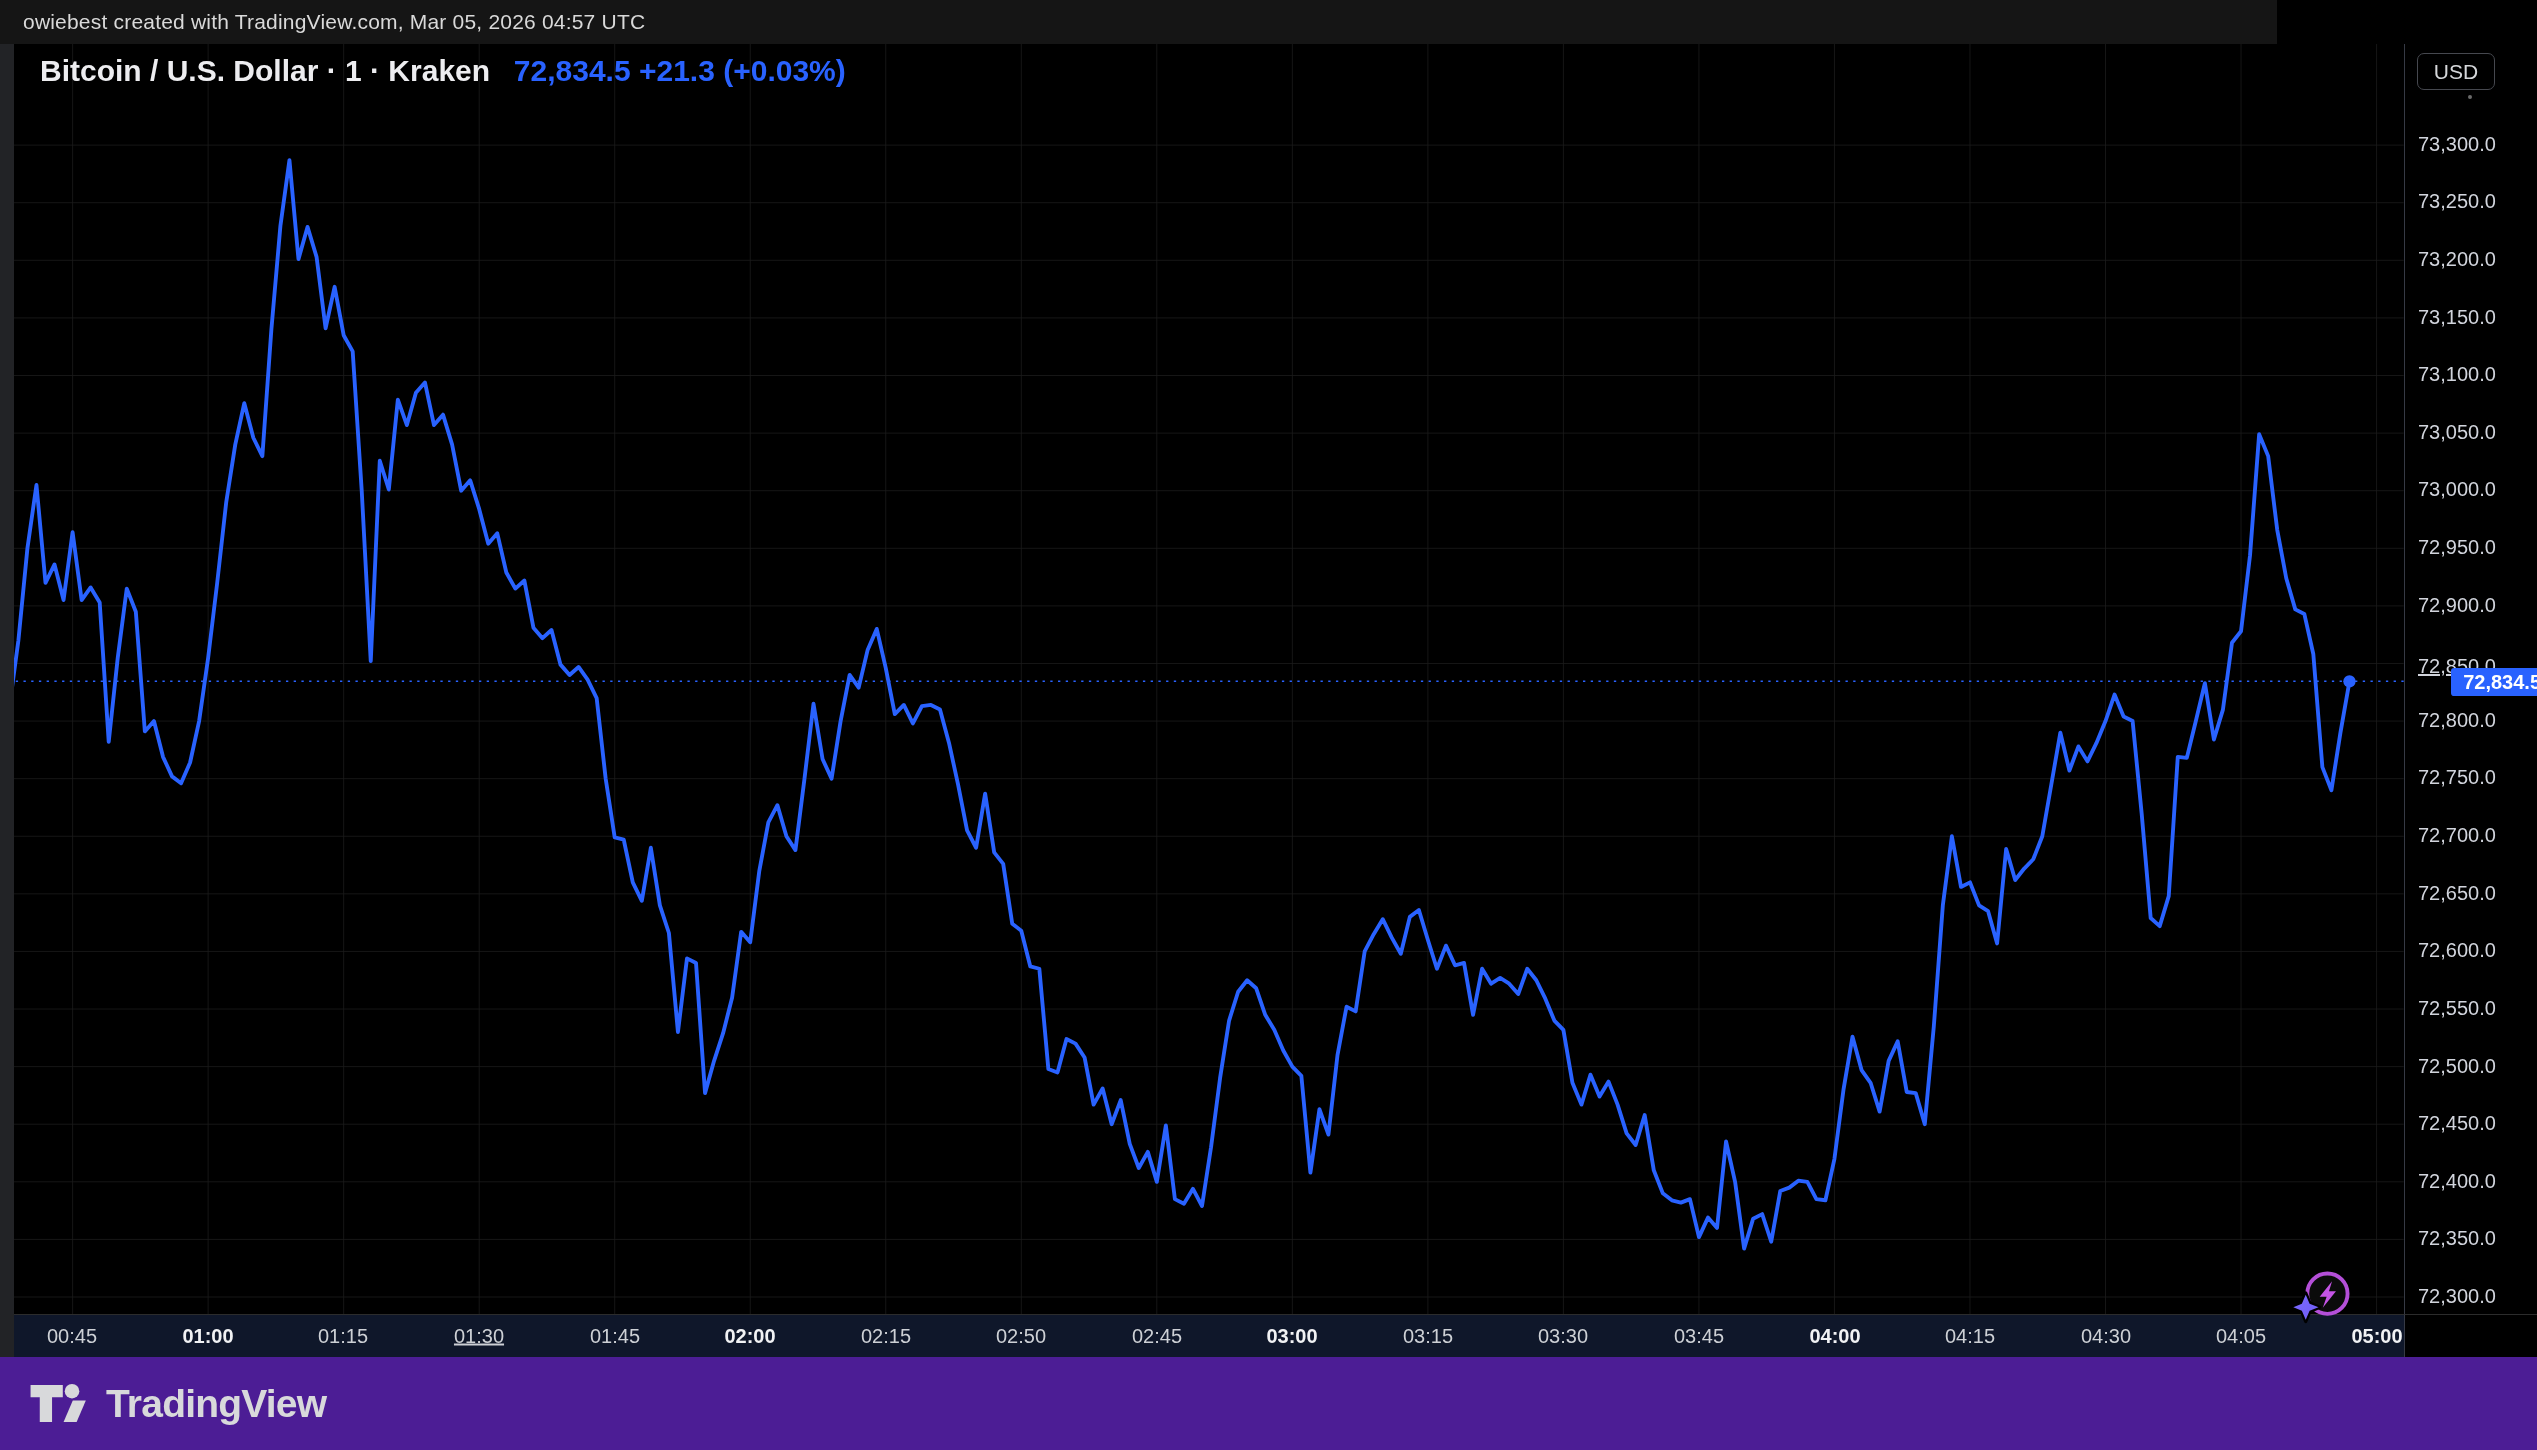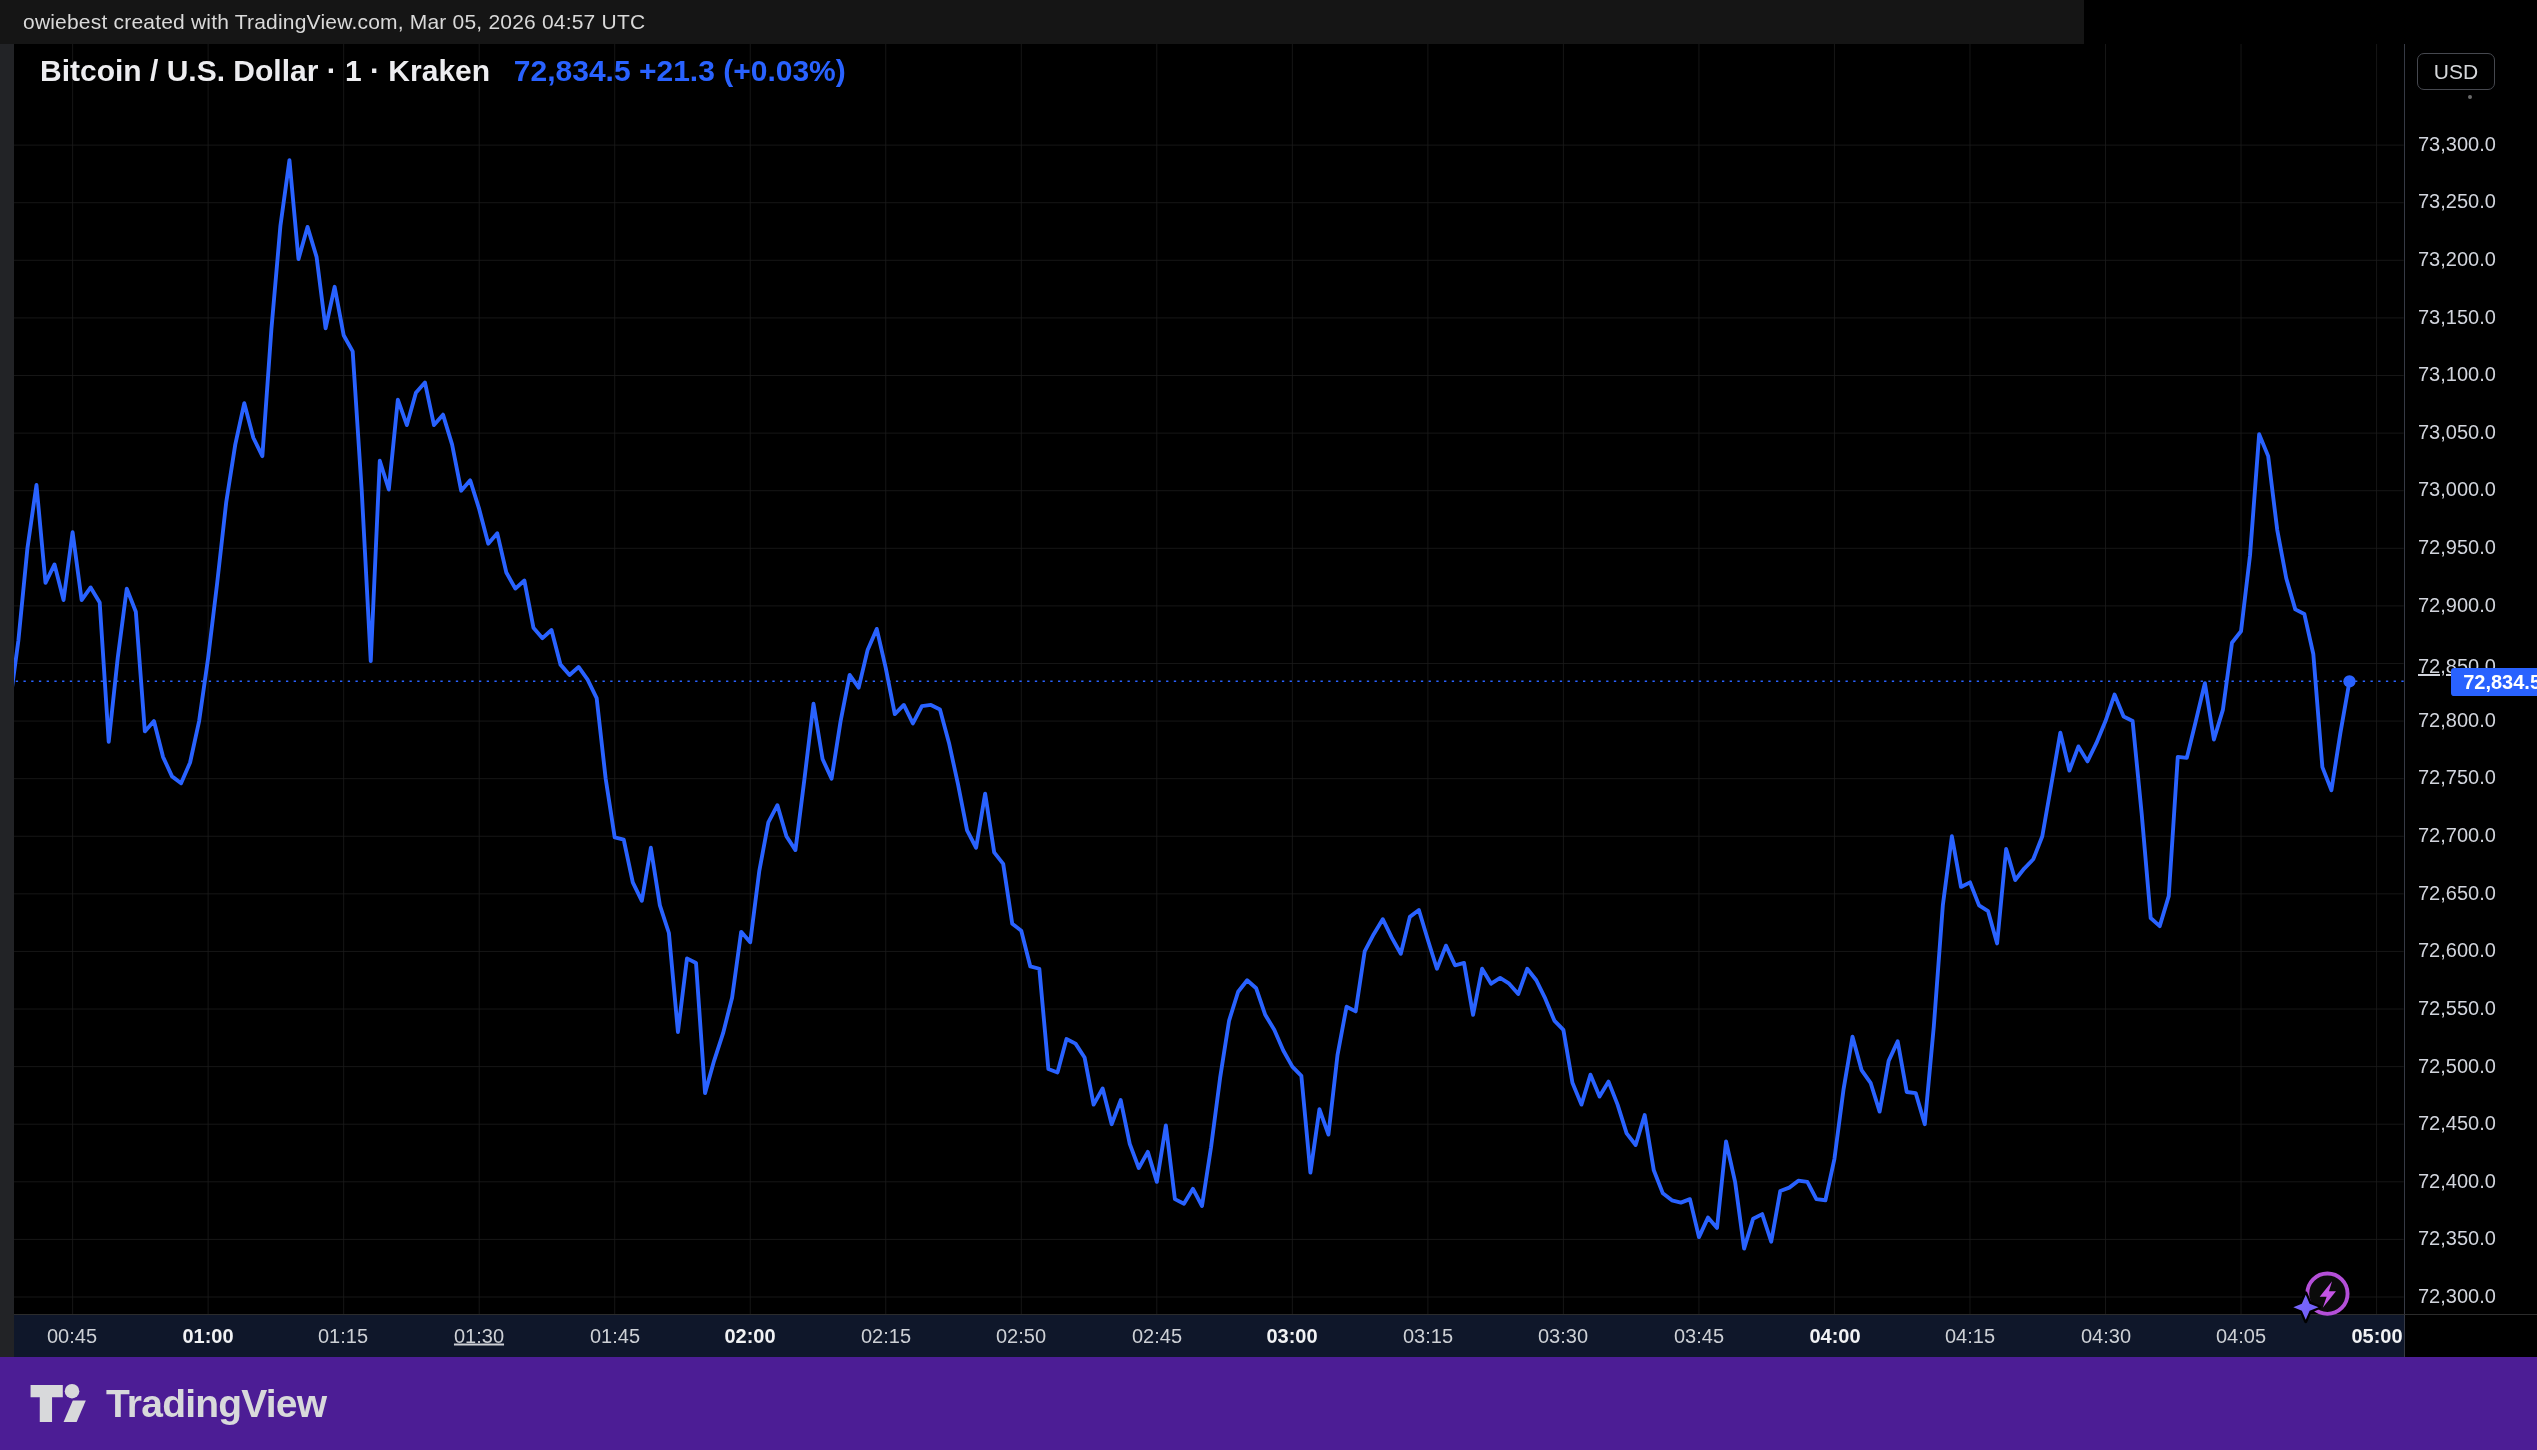--- a/index.html
+++ b/index.html
@@ -1,19 +1,19 @@
 <!DOCTYPE html>
 <html style="font-size:12.4px"><head>
 <meta charset="utf-8">
 <style>
   html,body{margin:0;padding:0;background:#000;}
   body{width:2538px;height:1450px;position:relative;font-family:"Liberation Sans","DejaVu Sans",sans-serif;overflow:hidden;}
 
   
-  .top-strip{position:absolute;left:0;top:0;width:2084px;height:44px;background:#151515;border-bottom:0.8px solid #262626;}
+  .top-strip{position:absolute;left:0;top:0;width:2277px;height:44px;background:#151515;border-bottom:0.8px solid #262626;}
   .attribution{position:absolute;left:23px;top:50%;transform:translateY(-50%);color:#d9d9d9;font-size:21px;font-weight:500;letter-spacing:0.2px;}
 
   
   .chart-wrap{position:absolute;left:0;top:44px;width:2404px;height:1270px;background:#000;}
   .left-sliver{position:absolute;left:0;top:44px;width:14px;height:1313px;background:#222326;z-index:5;}
   .chart-svg{position:absolute;left:0;top:44px;z-index:1;}
 
   .chart-title{position:absolute;left:40px;top:54px;z-index:6;font-size:30px;font-weight:600;white-space:nowrap;}
   .chart-title .symbol{color:#ededf0;}
   .chart-title .quote{color:#2962FF;margin-left:15.4px;}

